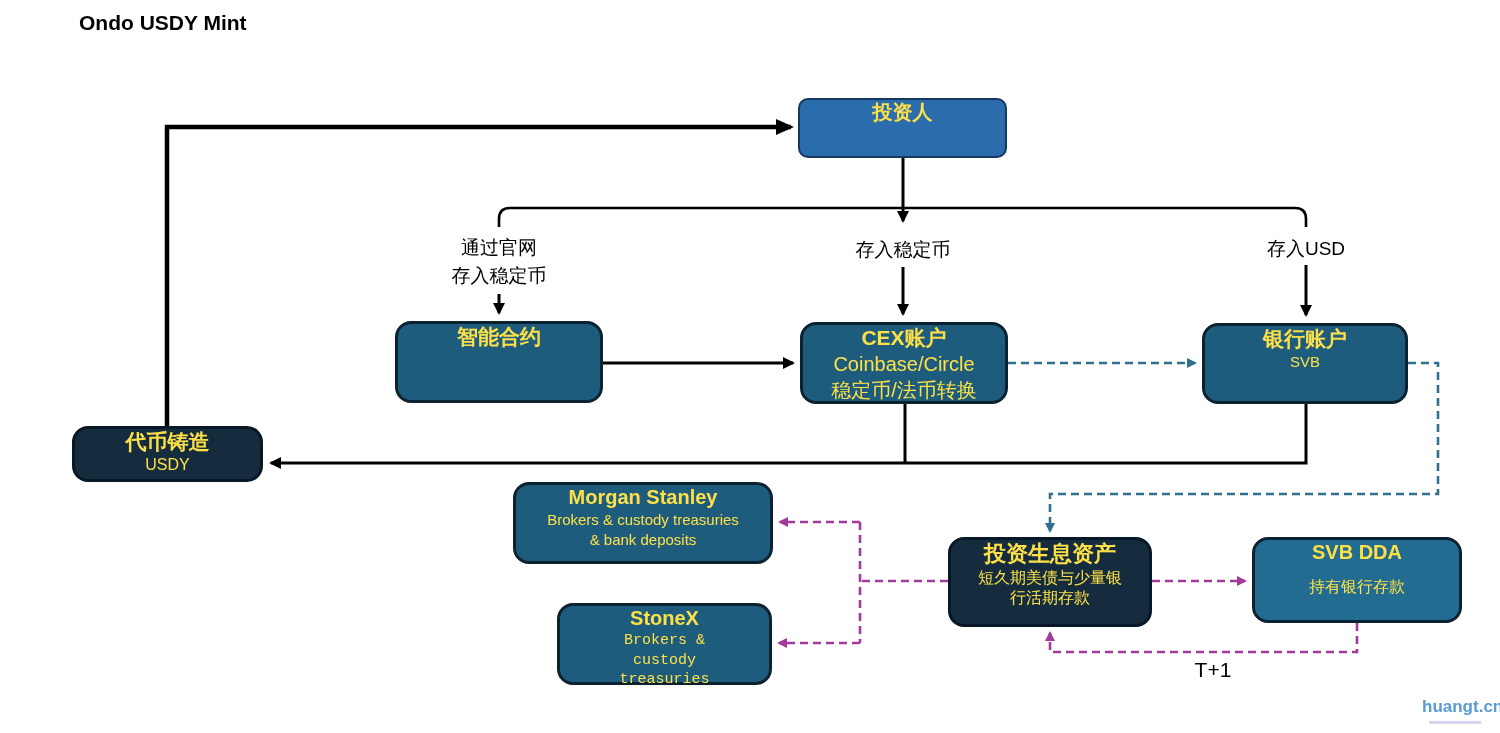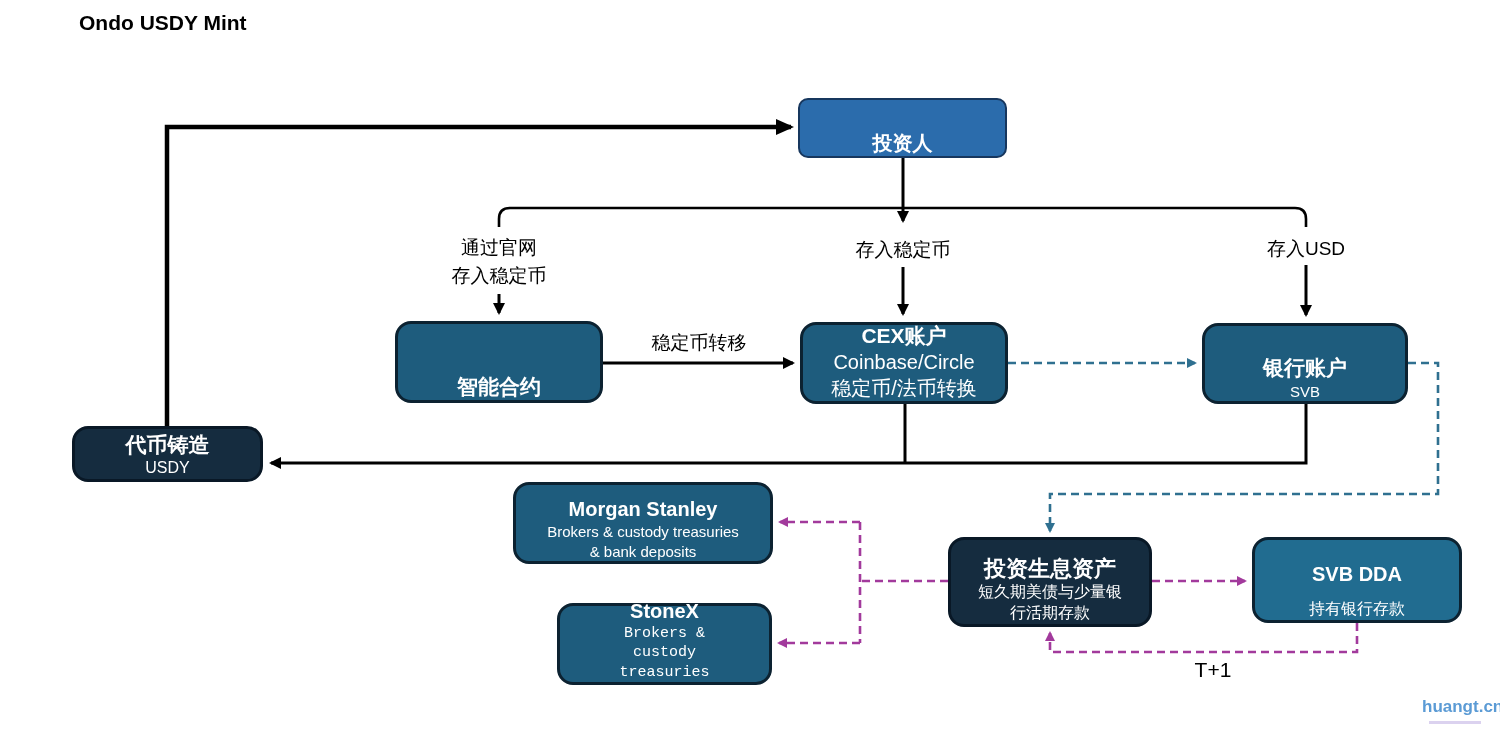--- a/index.html
+++ b/index.html
@@ -6,22 +6,22 @@
   #stage{
     position:relative;width:1500px;height:733px;background:#ffffff;overflow:hidden;
     font-family:"Liberation Sans","DejaVu Sans",sans-serif;
     margin-left:15px;
   }
   #page-title{
     position:absolute;left:64px;top:11px;font-size:21px;font-weight:600;color:#000;
   }
   
   .node{
-    position:absolute;display:flex;flex-direction:column;align-items:center;justify-content:flex-end;
-    box-sizing:border-box;color:#ffffff;text-align:center;z-index:3;
+    position:absolute;display:flex;flex-direction:column;align-items:center;justify-content:flex-start;
+    box-sizing:border-box;color:#fde047;text-align:center;z-index:3;
   }
   .node .t{font-weight:700;line-height:1.25;}
   .node .s{font-weight:400;line-height:1.3;}
   .blue{background:#2B6CAC;border:2px solid #17375E;border-radius:10px;}
   .teal{background:#1E5C7D;border:3px solid #0C2231;border-radius:16px;}
   .dark{background:#152C3F;border:3px solid #091826;border-radius:16px;}
   .svb {background:#216C90;border:3px solid #0C2231;border-radius:16px;}
 
   .n-investor{left:783px;top:98px;width:209px;height:60px;}
   .n-investor .t{font-size:20px;font-weight:600;}
@@ -159,20 +159,19 @@
 
   <div class="node svb n-svb">
     <div class="t">SVB DDA</div>
     <div class="s">持有银行存款</div>
   </div>
 
   <div class="elabel pre l-web">通过官网
 存入稳定币</div>
   <div class="elabel l-stable">存入稳定币</div>
   <div class="elabel l-usd">存入USD</div>
-  <div class="elabel l-transfer">稳定币转移</div>
   <div class="elabel l-t1">T+1</div>
 
 
   <div id="site-link">huangt.cn</div>
   <div id="site-underline"></div>
 
 </div>
 
 </body></html>

